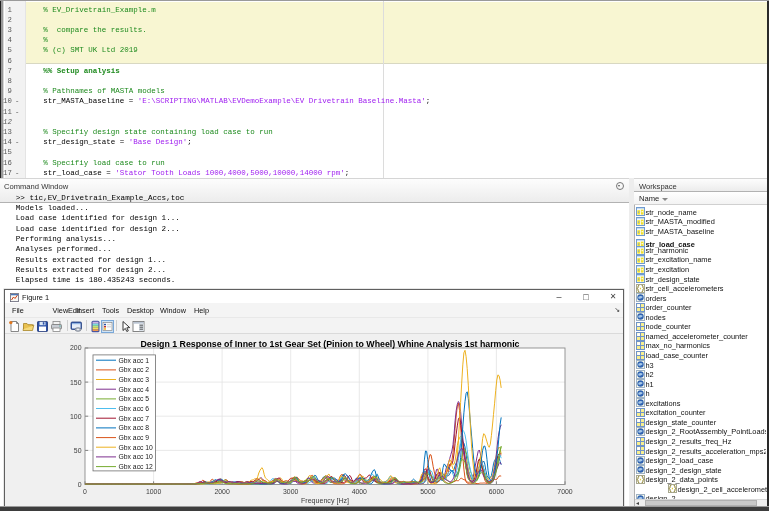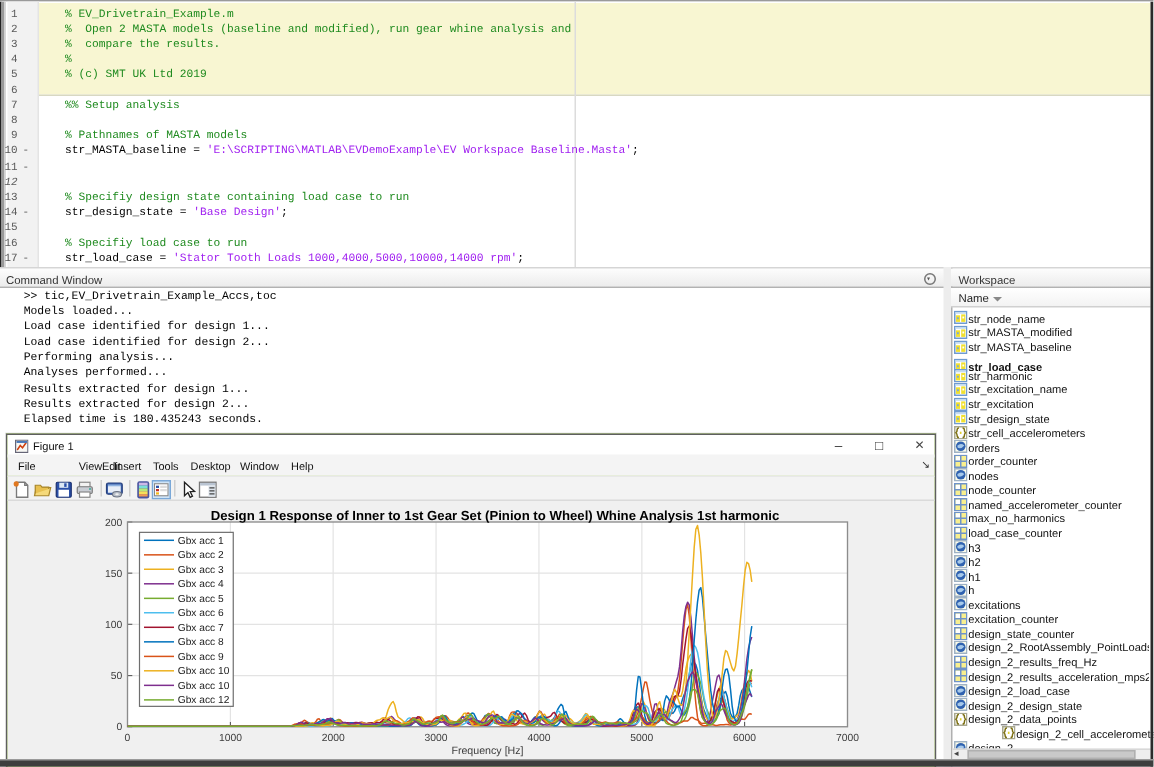--- a/index.html
+++ b/index.html
@@ -13,21 +13,21 @@
 #gutter { position:absolute; left:4.5px; top:0; width:21.5px; height:177px; background:#f2f2f2; border-right:1px solid #e4e4e4; }
 #cellyellow { position:absolute; left:26px; top:1px; width:741px; height:61px; background:#f8f6d2; }
 #celldiv { position:absolute; left:26px; top:62px; width:741px; height:1px; background:#d8d8c2; }
 #marginline { position:absolute; left:383px; top:0; width:1px; height:177px; background:#dcdcdc; }
 #edge-r { position:absolute; left:767px; top:0; width:2px; height:177px; background:#2a2a2a; }
 .gnum { position:absolute; left:0; width:11.8px; height:10.2px; text-align:right; font-family:"Liberation Mono",monospace; font-size:7.3px; line-height:10.2px; color:#5a5a5a; }
 .gdash { position:absolute; left:15px; width:6px; height:10.2px; font-family:"Liberation Mono",monospace; font-size:7.3px; line-height:10.2px; color:#5a5a5a; }
 .cline { position:absolute; left:43.3px; height:10.2px; font-family:"Liberation Mono",monospace; font-size:7.5px; line-height:10.2px; white-space:pre; }
 
 #cmdwin { position:absolute; left:0; top:177px; width:631px; height:334px; background:#fff; }
-.ptitle-bar { position:absolute; left:0; top:0; height:14px; background:linear-gradient(#fdfdfd,#ececec); border-bottom:1px solid #b2b2b2; border-top:1px solid #d5d5d5; }
+.ptitle-bar { position:absolute; left:0; top:0; height:25px; background:linear-gradient(#fdfdfd,#ececec); border-bottom:1px solid #b2b2b2; border-top:1px solid #d5d5d5; }
 #cmdtitle { width:631px; }
 #cmdtitle span { position:absolute; left:4px; top:3px; font-size:7.6px; color:#333; }
 .circ { position:absolute; top:3px; width:8px; height:8px; border:1px solid #777; border-radius:50%; }
 .circ:after { content:""; position:absolute; left:1.4px; top:2.2px; border-left:1.8px solid transparent; border-right:1.8px solid transparent; border-top:2.6px solid #555; }
 .cmdline { position:absolute; left:15.8px; font-family:"Liberation Mono",monospace; font-size:7.6px; line-height:10.35px; color:#000; white-space:pre; }
 
 #wsgap { position:absolute; left:629px; top:177px; width:5px; height:334px; background:#ededed; }
 #wspanel { position:absolute; left:634px; top:177px; width:133px; height:334px; background:#fff; border-left:1px solid #b0b0b0; }
 #wstitle { position:absolute; left:634px; top:177px; width:133px; height:13.5px; background:linear-gradient(#fdfdfd,#ececec); border-bottom:1px solid #b2b2b2; border-top:1px solid #d5d5d5; }
 #wstitle span { position:absolute; left:5px; top:3px; font-size:7.6px; color:#333; }
@@ -70,36 +70,35 @@
     <div id="cellyellow"></div>
     <div id="celldiv"></div>
     <div id="marginline"></div>
     <div id="edge-l1"></div>
       <div id="edge-l2"></div>
       <div id="edge-l3"></div>
     <div id="gutter"></div>
     <div class="gnum" style="top:3.6px;">1</div>
 <div class="cline" style="top:3.6px;"><span style="color:#1e8a1e;">% EV_Drivetrain_Example.m</span></div>
 <div class="gnum" style="top:13.8px;">2</div>
-<div class="cline" style="top:13.8px;"><span style="color:#1e8a1e;">%  Open 2 MASTA models (baseline and modified), run gear whine analysis and</span></div>
 <div class="gnum" style="top:24.0px;">3</div>
 <div class="cline" style="top:24.0px;"><span style="color:#1e8a1e;">%  compare the results.</span></div>
 <div class="gnum" style="top:34.2px;">4</div>
 <div class="cline" style="top:34.2px;"><span style="color:#1e8a1e;">%</span></div>
 <div class="gnum" style="top:44.4px;">5</div>
 <div class="cline" style="top:44.4px;"><span style="color:#1e8a1e;">% (c) SMT UK Ltd 2019</span></div>
 <div class="gnum" style="top:54.6px;">6</div>
 <div class="gnum" style="top:64.8px;">7</div>
-<div class="cline" style="top:64.8px;"><span style="color:#1e8a1e;font-weight:normal;">%% Setup analysis</span></div>
+<div class="cline" style="top:64.8px;"><span style="color:#1e8a1e;font-weight:bold;">%% Setup analysis</span></div>
 <div class="gnum" style="top:75.0px;">8</div>
 <div class="gnum" style="top:85.2px;">9</div>
 <div class="cline" style="top:85.2px;"><span style="color:#1e8a1e;">% Pathnames of MASTA models</span></div>
 <div class="gnum" style="top:95.4px;">10</div>
 <div class="gdash" style="top:95.4px;">-</div>
-<div class="cline" style="top:95.4px;"><span style="color:#000000;">str_MASTA_baseline = </span><span style="color:#a020f0;">'E:\SCRIPTING\MATLAB\EVDemoExample\EV Workspace Baseline.Masta'</span><span style="color:#000000;">;</span></div>
+<div class="cline" style="top:95.4px;"><span style="color:#000000;">str_MASTA_baseline = </span><span style="color:#a020f0;">'E:\SCRIPTING\MATLAB\EVDemoExample\EV Drivetrain Baseline.Masta'</span><span style="color:#000000;">;</span></div>
 <div class="gnum" style="top:105.6px;">11</div>
 <div class="gdash" style="top:105.6px;">-</div>
 <div class="gnum" style="top:115.8px;font-style:italic;">12</div>
 <div class="gnum" style="top:126.0px;">13</div>
 <div class="cline" style="top:126.0px;text-align:center;"><span style="color:#1e8a1e;">% Specifiy design state containing load case to run</span></div>
 <div class="gnum" style="top:136.2px;">14</div>
 <div class="gdash" style="top:136.2px;">-</div>
 <div class="cline" style="top:136.2px;"><span style="color:#000000;">str_design_state = </span><span style="color:#a020f0;">'Base Design'</span><span style="color:#000000;">;</span></div>
 <div class="gnum" style="top:146.4px;">15</div>
 <div class="gnum" style="top:156.6px;">16</div>

